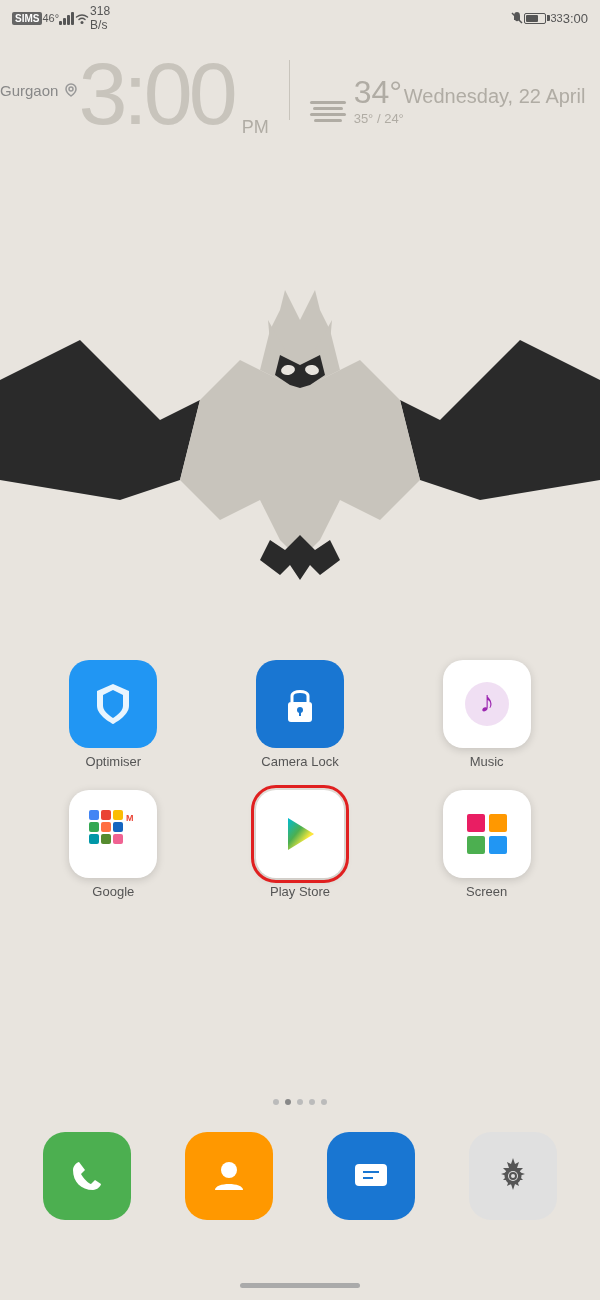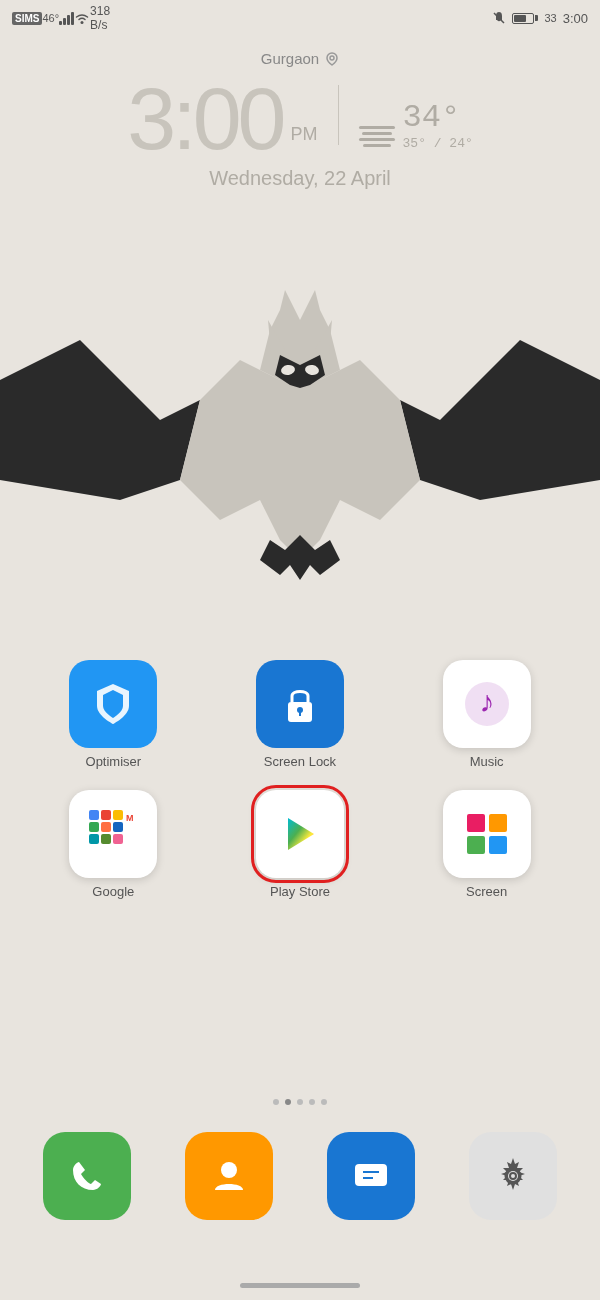--- a/index.html
+++ b/index.html
@@ -25,21 +25,20 @@
     }
     .status-left {
       display: flex;
       align-items: center;
       font-size: 11px;
       color: #555;
     }
     .status-right {
       display: flex;
       align-items: center;
-      gap: 6px;
       font-size: 12px;
       color: #555;
     }
     .signal-bars {
       display: flex;
       align-items: flex-end;
       gap: 1px;
       height: 14px;
     }
     .signal-bar {
@@ -47,21 +46,20 @@
       background: #555;
       border-radius: 1px;
     }
 
     
     .clock-area {
       position: absolute;
       top: 40px;
       left: 0; right: 0;
       display: flex;
-      flex-direction: column;
       align-items: center;
       padding-top: 10px;
     }
     .location-row {
       display: flex;
       align-items: center;
       gap: 6px;
       color: #888;
       font-size: 15px;
       margin-bottom: 8px;
@@ -74,34 +72,32 @@
     .clock-time {
       font-size: 88px;
       font-weight: 100;
       color: #c8c4bc;
       letter-spacing: -4px;
       line-height: 1;
     }
     .clock-pm {
       font-size: 18px;
       color: #b0aca4;
-      margin-bottom: 18px;
     }
     .weather-divider {
       width: 1px;
       height: 60px;
       background: #c8c4bc;
       margin: 0 12px 18px 12px;
     }
     .weather-info {
       display: flex;
       flex-direction: column;
       align-items: flex-start;
       margin-bottom: 12px;
-      font-family: Liberation Mono, monospace;
     }
     .weather-temp {
       font-size: 32px;
       color: #b0aca4;
       font-weight: 300;
     }
     .weather-range {
       font-size: 13px;
       color: #b0aca4;
     }
@@ -373,21 +369,21 @@
 
     <div class="app-item">
       <div class="app-icon icon-screenlock">
         <svg width="52" height="52" viewBox="0 0 52 52">
           <rect x="14" y="24" width="24" height="20" rx="3" fill="white"></rect>
           <path d="M18 24 L18 18 C18 12 34 12 34 18 L34 24" fill="none" stroke="white" stroke-width="3"></path>
           <circle cx="26" cy="32" r="3" fill="#1976D2"></circle>
           <rect x="25" y="33" width="2" height="5" fill="#1976D2"></rect>
         </svg>
       </div>
-      <span class="app-label">Screen Lock</span>
+      <span class="app-label">Camera Lock</span>
     </div>
 
     <div class="app-item">
       <div class="app-icon icon-music" style="box-shadow:0 2px 8px rgba(0,0,0,0.15);">
         <svg width="52" height="52" viewBox="0 0 52 52">
           <circle cx="26" cy="26" r="22" fill="#9C27B0" opacity="0.15"></circle>
           <text x="26" y="34" text-anchor="middle" font-size="30" fill="#9C27B0">♪</text>
         </svg>
       </div>
       <span class="app-label">Music</span>

